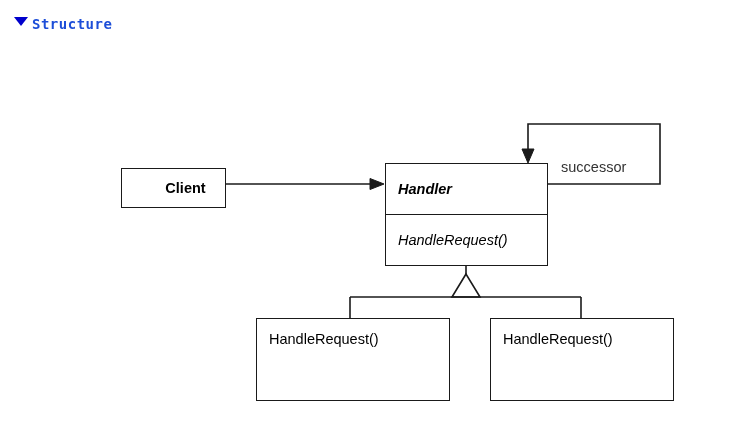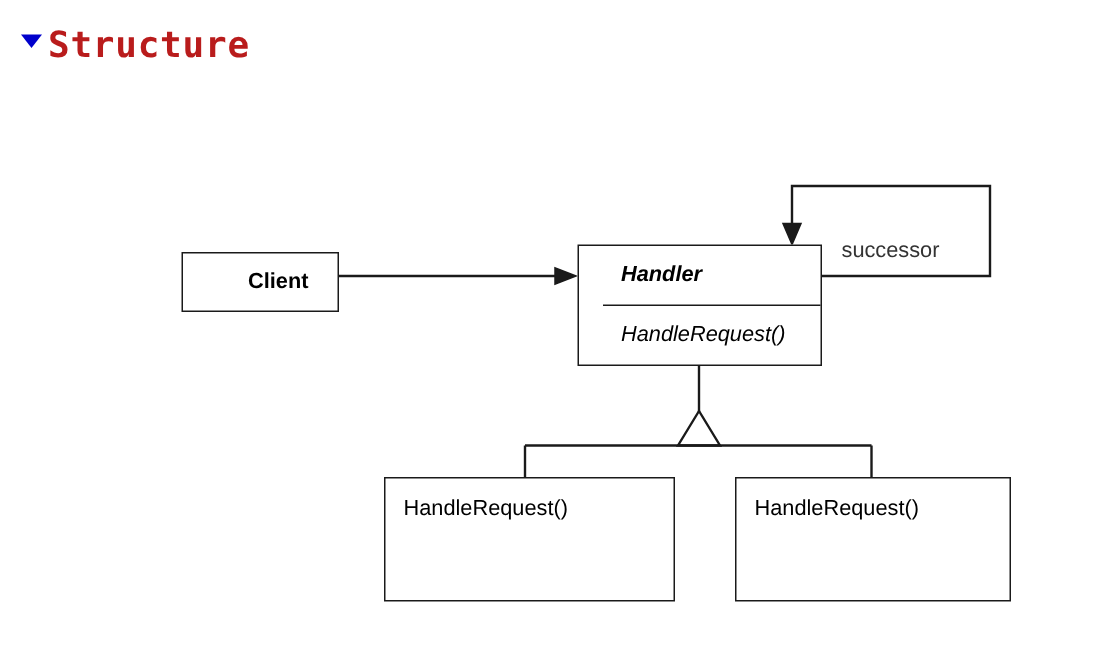--- a/index.html
+++ b/index.html
@@ -29,22 +29,22 @@
     height: 0;
     border-left: 7px solid transparent;
     border-right: 7px solid transparent;
     border-top: 9px solid #0000cc;
     position: relative;
     top: -3px;
   }
   #section-title {
     font-family: "DejaVu Sans Mono", "Liberation Mono", monospace;
     font-weight: bold;
-    font-size: 24px;
-    color: #b91c1c;
+    font-size: 14px;
+    color: #1d4ed8;
     letter-spacing: 0.5px;
     white-space: pre;
   }
 
   
   #diagram {
     position: absolute;
     left: 0;
     top: 0;
     width: 745px;
@@ -103,22 +103,21 @@
     width: 105px;
     height: 40px;
     padding-left: 24px;
   }
   #box-client .uml-row { height: 100%; }
 
   #box-handler {
     left: 385px;
     top: 163px;
     width: 163px;
-    height: 81px;
-    padding-left: 16px;
+    height: 103px;
   }
   #box-handler .uml-row { height: 50%; }
 
   #box-concrete1 {
     left: 256px;
     top: 318px;
     width: 194px;
     height: 83px;
   }
   #box-concrete1 .uml-row { height: 50%; }

